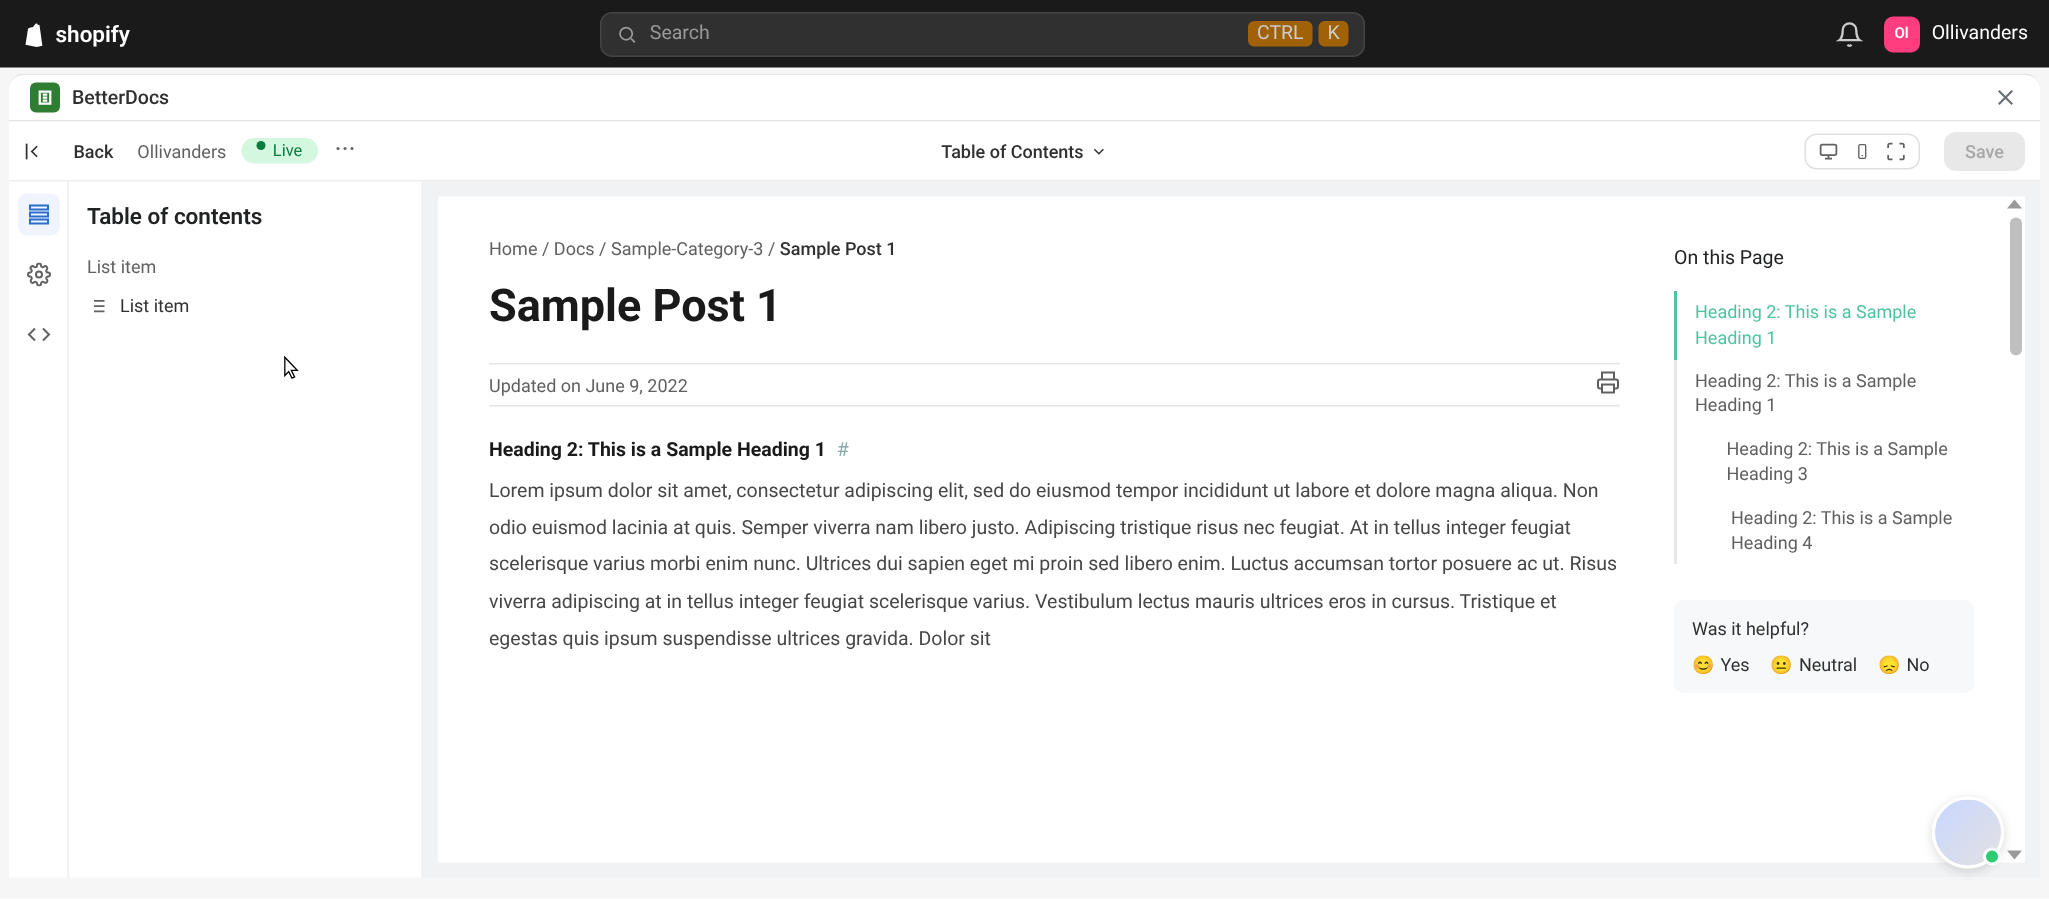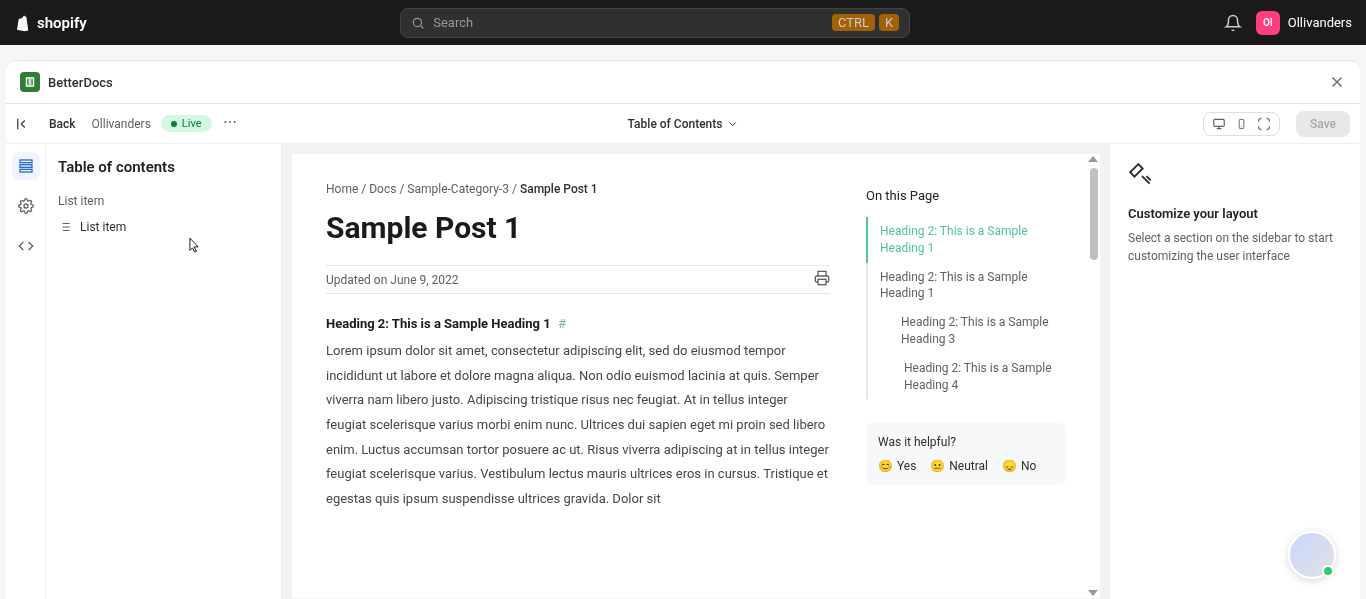--- a/index.html
+++ b/index.html
@@ -11,30 +11,30 @@
 .logo svg{width:18px;height:18px}
 .search-wrap{margin-left:auto;margin-right:auto;width:510px;height:30px;background:#303030;border:1px solid #444;border-radius:8px;display:flex;align-items:center;padding:0 10px;color:#999;font-size:13px;gap:8px}
 .search-wrap .kbd{margin-left:auto;display:flex;gap:4px}
 .search-wrap .kbd span{background:#a16207;border-radius:4px;padding:1px 6px;font-size:13px;color:#ccc}
 .top-right{display:flex;align-items:center;gap:14px}
 .bell{width:18px;height:18px;color:#ccc}
 .user-badge{display:flex;align-items:center;gap:8px;font-size:13px}
 .user-badge .av{width:24px;height:24px;border-radius:6px;background:#ff3d7f;display:flex;align-items:center;justify-content:center;font-size:10px;color:#fff;font-weight:600}
 
 
-.approw{height:44px;background:#fff;border-bottom:1px solid #e3e3e3;border-top:1px solid #e3e3e3;margin:15px 6px 0 6px;border-radius:10px 10px 0 0;display:flex;align-items:center;padding:0 14px}
+.approw{height:32px;background:#fff;border-bottom:1px solid #e3e3e3;border-top:1px solid #e3e3e3;margin:4px 6px 0 6px;border-radius:10px 10px 0 0;display:flex;align-items:center;padding:0 14px}
 .appname{display:flex;align-items:center;gap:8px;font-size:13px;font-weight:500;color:#303030}
 .appname .ico{width:20px;height:20px;border-radius:4px;background:#2e7d32;display:flex;align-items:center;justify-content:center;color:#fff}
 .close-x{margin-left:auto;color:#6d7175;cursor:pointer}
 
 
 .toolbar{height:40px;background:#fff;margin:0 6px;display:flex;align-items:center;padding:0 10px;font-size:12px;color:#6d7175;border-bottom:1px solid #eee}
 .toolbar .back{display:flex;align-items:center;gap:19px;color:#303030;font-weight:500}
 .toolbar .crumb{margin-left:16px;color:#616161}
-.toolbar .live{margin-left:10px;background:#d4f7e0;color:#0a7d3e;border-radius:10px;padding:2px 10px;font-size:11px;display:flex;align-items:center;gap:5px}
+.toolbar .live{margin-left:10px;background:#d4f7e0;color:#0a7d3e;border-radius:10px;padding:2px 10px;font-size:11px;display:flex;gap:5px}
 .toolbar .live .dot{width:6px;height:6px;background:#0a7d3e;border-radius:50%}
 .toolbar .more{margin-left:10px;color:#616161;cursor:pointer}
 .toolbar .center{position:absolute;left:50%;transform:translateX(-50%);display:flex;align-items:center;gap:4px;font-size:12px;color:#303030;font-weight:500}
 .toolbar .right{margin-left:auto;display:flex;align-items:center;gap:16px}
 .toolbar .devbox{border:1px solid #e0e0e0;border-radius:8px;padding:4px 8px;display:flex;gap:10px;color:#616161}
 .toolbar .save{background:#e8e8e8;color:#a8a8a8;border:none;border-radius:8px;padding:6px 14px;font-size:12px;font-weight:500}
 
 
 .main{display:flex;margin:0 6px;height:calc(599px - 45px - 6px - 44px - 40px);background:#fff}
 .rail{width:40px;border-right:1px solid #eee;display:flex;flex-direction:column;align-items:center;padding-top:8px;gap:12px}
@@ -263,29 +263,20 @@
               <span>😊 <span>Yes</span></span>
               <span>😐 <span>Neutral</span></span>
               <span>😞 <span>No</span></span>
             </div>
           </div>
         </div>
       </div>
     </div>
   </div>
 
-  <div class="rightpanel">
-    <div class="picon">
-      <svg width="26" height="26" viewBox="0 0 24 24" fill="none" stroke="currentColor" stroke-width="1.8">
-          <path d="M9.5 2 2 9.5l4 4L13.5 6 9.5 2zM13 13l7 7M17 13l4 4"></path>
-        </svg>
-    </div>
-    <h4>Customize your layout</h4>
-    <p>Select a section on the sidebar to start customizing the user interface</p>
-  </div>
 </div>
 
 <div class="chat-avatar">
   <div class="st"></div>
 </div>
 
 <svg class="cursor" viewBox="0 0 16 20">
     <path d="M1 1l0 14 3-3 2.5 5 2-1-2.5-5 4.5 0z" fill="#fff" stroke="#000" stroke-width="1"></path>
   </svg>
 

